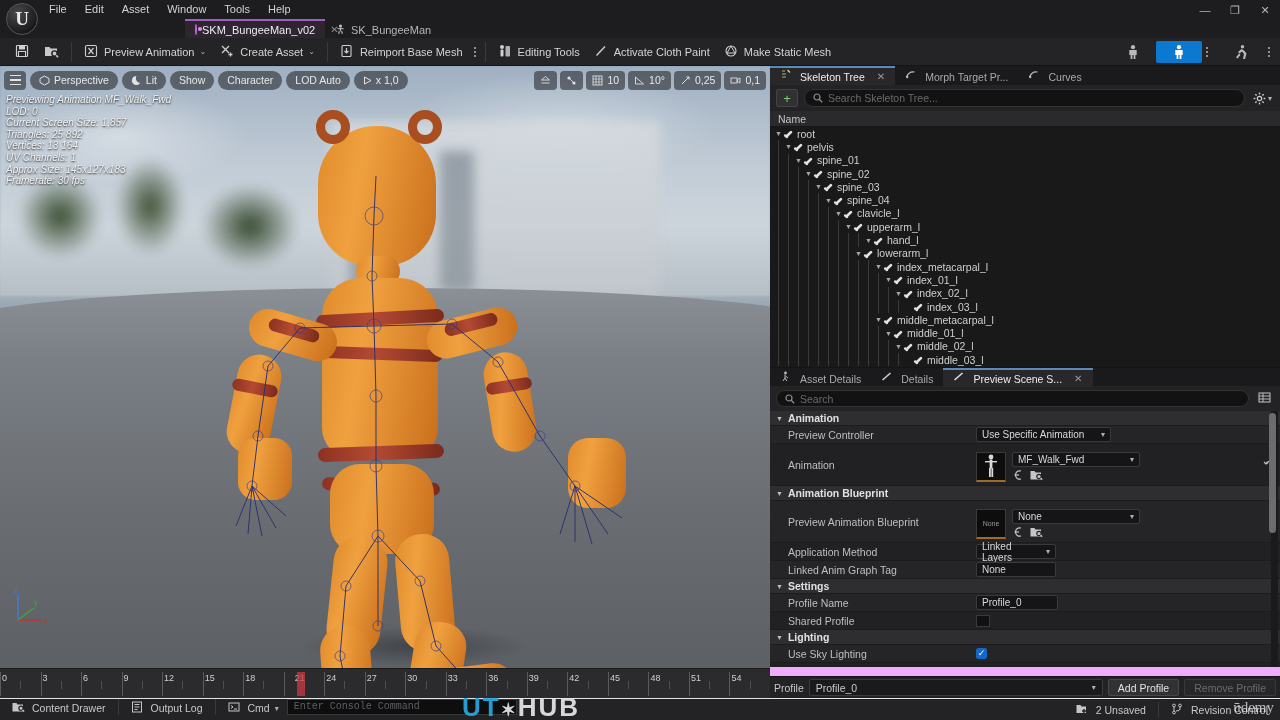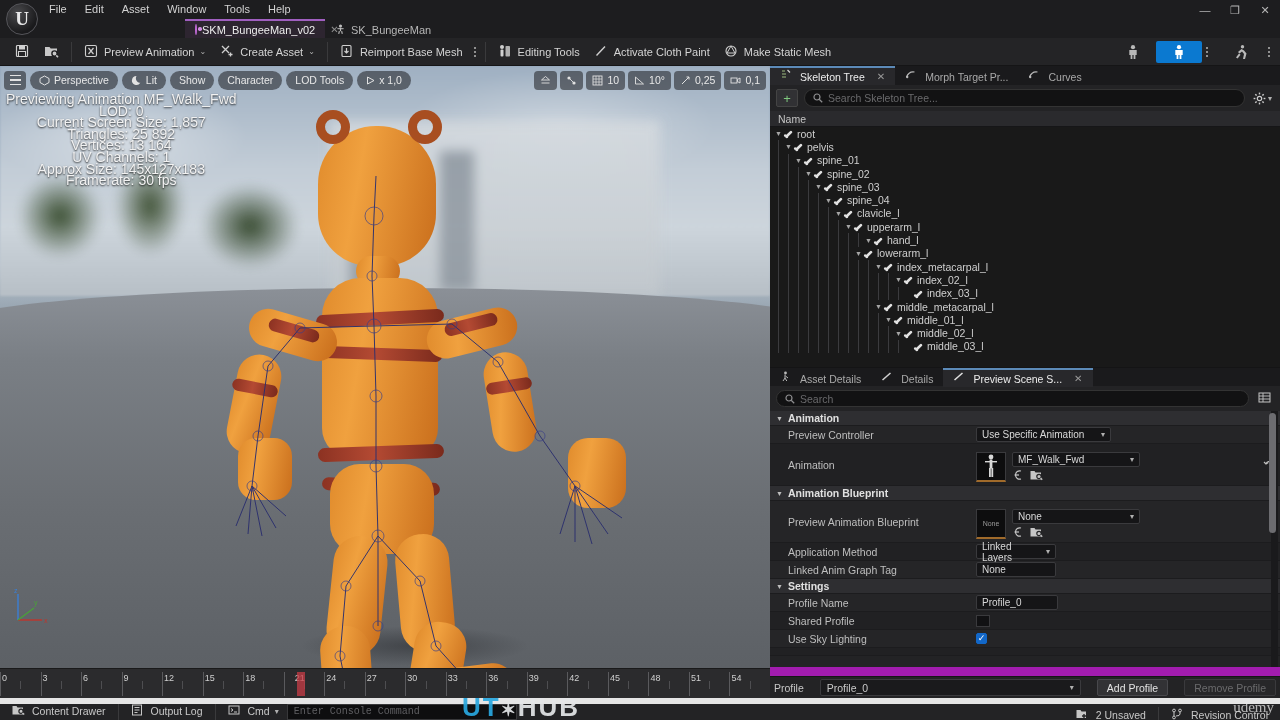--- a/index.html
+++ b/index.html
@@ -105,21 +105,20 @@
     width: 46px; height: 22px; display: flex; align-items: center; justify-content: center;
     border-radius: 2px;
   }
   .modebtn.sel { background: #0b79d0; }
 
   
   .viewport {
     position: absolute; left: 0; top: 66px; width: 770px; height: 602px;
     overflow: hidden;
     background: linear-gradient(#8da2b8 0%, #a7b6c6 22%, #b9c4cf 33%, #9aa7b3 40%, #7e848a 46%, #6f7378 60%, #5e6165 100%);
-    text-align: center;
   }
   .vp-sky {
     position: absolute; left: 0; top: 0; width: 770px; height: 230px;
     background:
       radial-gradient(ellipse 180px 70px at 120px 70px, rgba(255,255,255,0.40), transparent 70%),
       radial-gradient(ellipse 220px 80px at 560px 60px, rgba(255,255,255,0.33), transparent 70%),
       linear-gradient(#9fb0c2 0%, #c3cdd7 45%, #cdd5dc 70%, #b7bfc6 100%);
     filter: blur(1px);
   }
   .vp-blurbg {
@@ -190,23 +189,24 @@
   }
   .vhamb i { width: 11px; height: 1.5px; background: #e2e2e2; display:block; }
 
   .vp-topright {
     position: absolute; right: 4px; top: 4px; height: 20px;
     display: flex; align-items: center; gap: 3px;
   }
 
   .vp-stats {
     position: absolute; left: 6px; top: 28px;
-    font-size: 14px; line-height: 11.6px; color: #f2f2f2;
+    font-size: 10px; line-height: 11.6px; color: #f2f2f2;
     text-shadow: 0 1px 2px rgba(0,0,0,0.85);
     white-space: nowrap;
+    font-style: italic;
   }
 
   .vp-axis {
     position: absolute; left: 12px; bottom: 42px; width: 40px; height: 40px;
     font-size: 8px;
   }
   .wm-bot {
     position: absolute; left: 462px; top: 692px;
     color: #e5e7e9; font-size: 26px; font-weight: bold; letter-spacing: 2px;
     opacity: 0.92;
@@ -230,42 +230,42 @@
     position: absolute; top: 1px; font-size: 9px; color: #cfcfcf;
   }
   .tl-play {
     position: absolute; top: 0; width: 8px; height: 24px;
     background: rgba(200,60,70,0.75);
   }
 
   
   .statusbar {
     position: absolute; left: 0; top: 698px; width: 1280px; height: 22px;
-    background: #232325; border-top: 6px solid #e5e5e5;
-    display: flex; align-items: flex-end;
+    background: #232325; border-top: 1px solid #e5e5e5;
+    display: flex; align-items: flex-start;
   }
   .sbtn {
     display: flex; align-items: center; gap: 5px; height: 18px; padding: 0 8px;
     color: #c8c8c8; font-size: 10.5px; border-radius: 2px;
   }
   .ssep { width: 1px; height: 16px; background: #3a3a3c; margin: 0 4px; }
   .cmdinput {
     width: 230px; height: 16px; background: #0e0e0f; border: 1px solid #38383a;
     color: #5f5f62; font-size: 10px; padding: 0 6px; line-height: 14px;
     font-family: "Liberation Mono", monospace;
   }
   .status-right {
     position: absolute; right: 4px; top: 0; height: 22px;
     display: flex; align-items: center;
   }
 
   
   .rightcol {
     position: absolute; left: 770px; top: 66px; width: 510px; height: 632px;
-    background: #a21caf;
+    background: #f0abfc;
   }
   .panel-tabs {
     display: flex; align-items: stretch; height: 19px;
     background: #1a1a1c;
   }
   .ptab {
     display: flex; align-items: center; gap: 5px;
     padding: 0 10px; font-size: 10.5px; color: #a9a9a9; height: 19px;
     border-top: 2px solid transparent;
   }
@@ -371,21 +371,21 @@
     position: absolute; right: 2px; top: 2px; width: 7px; height: 120px;
     background: #6c6c70; border-radius: 4px;
   }
   .vscroll-trk {
     position: absolute; right: 2px; top: 0; width: 7px; height: 100%;
     background: #1a1a1c;
   }
 
   .profilebar {
     position: absolute; left: 770px; top: 676px; width: 510px; height: 22px;
-    background: #232325; display: flex; align-items: center; gap: 16px; padding: 0 4px;
+    background: #232325; display: flex; align-items: center; gap: 5px; padding: 0 4px;
     border-top: 1px solid #161617;
   }
   .pb-label { font-size: 10.5px; color: #c6c6c6; }
   .pb-combo {
     flex: 1; height: 17px; background: #1a1a1c; border: 1px solid #3a3a3d; border-radius: 2px;
     display: flex; align-items: center; justify-content: space-between;
     padding: 0 6px; color: #c9c9c9; font-size: 10.5px;
   }
   .pbtn {
     height: 17px; padding: 0 9px; background: #323235; border: 1px solid #48484c;
@@ -670,21 +670,21 @@
           </svg>
         <span>Lit</span>
       </div>
       <div class="vpill">
         <span>Show</span>
       </div>
       <div class="vpill">
         <span>Character</span>
       </div>
       <div class="vpill">
-        <span>LOD Tools</span>
+        <span>LOD Auto</span>
       </div>
       <div class="vpill">
         <svg width="9" height="9" viewBox="0 0 9 9">
             <path d="M1.5 1 L8 4.5 L1.5 8 Z" fill="none" stroke="#e2e2e2" stroke-width="1"></path>
           </svg>
         <span>x 1,0</span>
       </div>
     </div>
 
     <div class="vp-topright">
@@ -1033,20 +1033,39 @@
           <span class="tguide" style="left:18px"></span>
           <span class="tguide" style="left:28px"></span>
           <span class="tguide" style="left:38px"></span>
           <span class="tguide" style="left:48px"></span>
           <span class="tguide" style="left:58px"></span>
           <span class="tguide" style="left:68px"></span>
           <span class="tguide" style="left:78px"></span>
           <span class="tguide" style="left:88px"></span>
           <span class="tguide" style="left:98px"></span>
           <span class="tguide" style="left:108px"></span>
+          <span style="display:inline-block;width:114px"></span>
+          <span class="tarrow">▼</span>
+          <span class="bone"><svg width="11" height="11" viewBox="0 0 11 11">
+              <path d="M2.2 8.8 a1.3 1.3 0 1 1 1.1 -2.0 L7 3.2 a1.3 1.3 0 1 1 1.9 1.9 L5.3 8.6 a1.3 1.3 0 1 1 -3.1 0.2 Z" fill="#e2e2e2"></path>
+            </svg></span>
+          <span>index_01_l</span>
+        </div>
+        <div class="trow">
+          <span class="tguide" style="left:8px"></span>
+          <span class="tguide" style="left:18px"></span>
+          <span class="tguide" style="left:28px"></span>
+          <span class="tguide" style="left:38px"></span>
+          <span class="tguide" style="left:48px"></span>
+          <span class="tguide" style="left:58px"></span>
+          <span class="tguide" style="left:68px"></span>
+          <span class="tguide" style="left:78px"></span>
+          <span class="tguide" style="left:88px"></span>
+          <span class="tguide" style="left:98px"></span>
+          <span class="tguide" style="left:108px"></span>
           <span class="tguide" style="left:118px"></span>
           <span style="display:inline-block;width:124px"></span>
           <span class="tarrow">▼</span>
           <span class="bone"><svg width="11" height="11" viewBox="0 0 11 11">
               <path d="M2.2 8.8 a1.3 1.3 0 1 1 1.1 -2.0 L7 3.2 a1.3 1.3 0 1 1 1.9 1.9 L5.3 8.6 a1.3 1.3 0 1 1 -3.1 0.2 Z" fill="#e2e2e2"></path>
             </svg></span>
           <span>index_02_l</span>
         </div>
         <div class="trow">
           <span class="tguide" style="left:8px"></span>
@@ -1316,20 +1335,24 @@
           </div>
         </div>
       </div>
       <div class="prow alt">
         <div class="plabel">Shared Profile</div>
         <div class="pval">
           <div class="colorswatch"></div>
         </div>
       </div>
 
+      <div class="cat">
+        <span class="tri">▼</span>
+        <span>Lighting</span>
+      </div>
       <div class="prow">
         <div class="plabel">Use Sky Lighting</div>
         <div class="pval">
           <div class="chk on">✓</div>
         </div>
       </div>
       <div class="prow alt" style="height:8px;min-height:8px;"></div>
 
       <div class="vscroll-trk">
         <div class="vscroll"></div>

